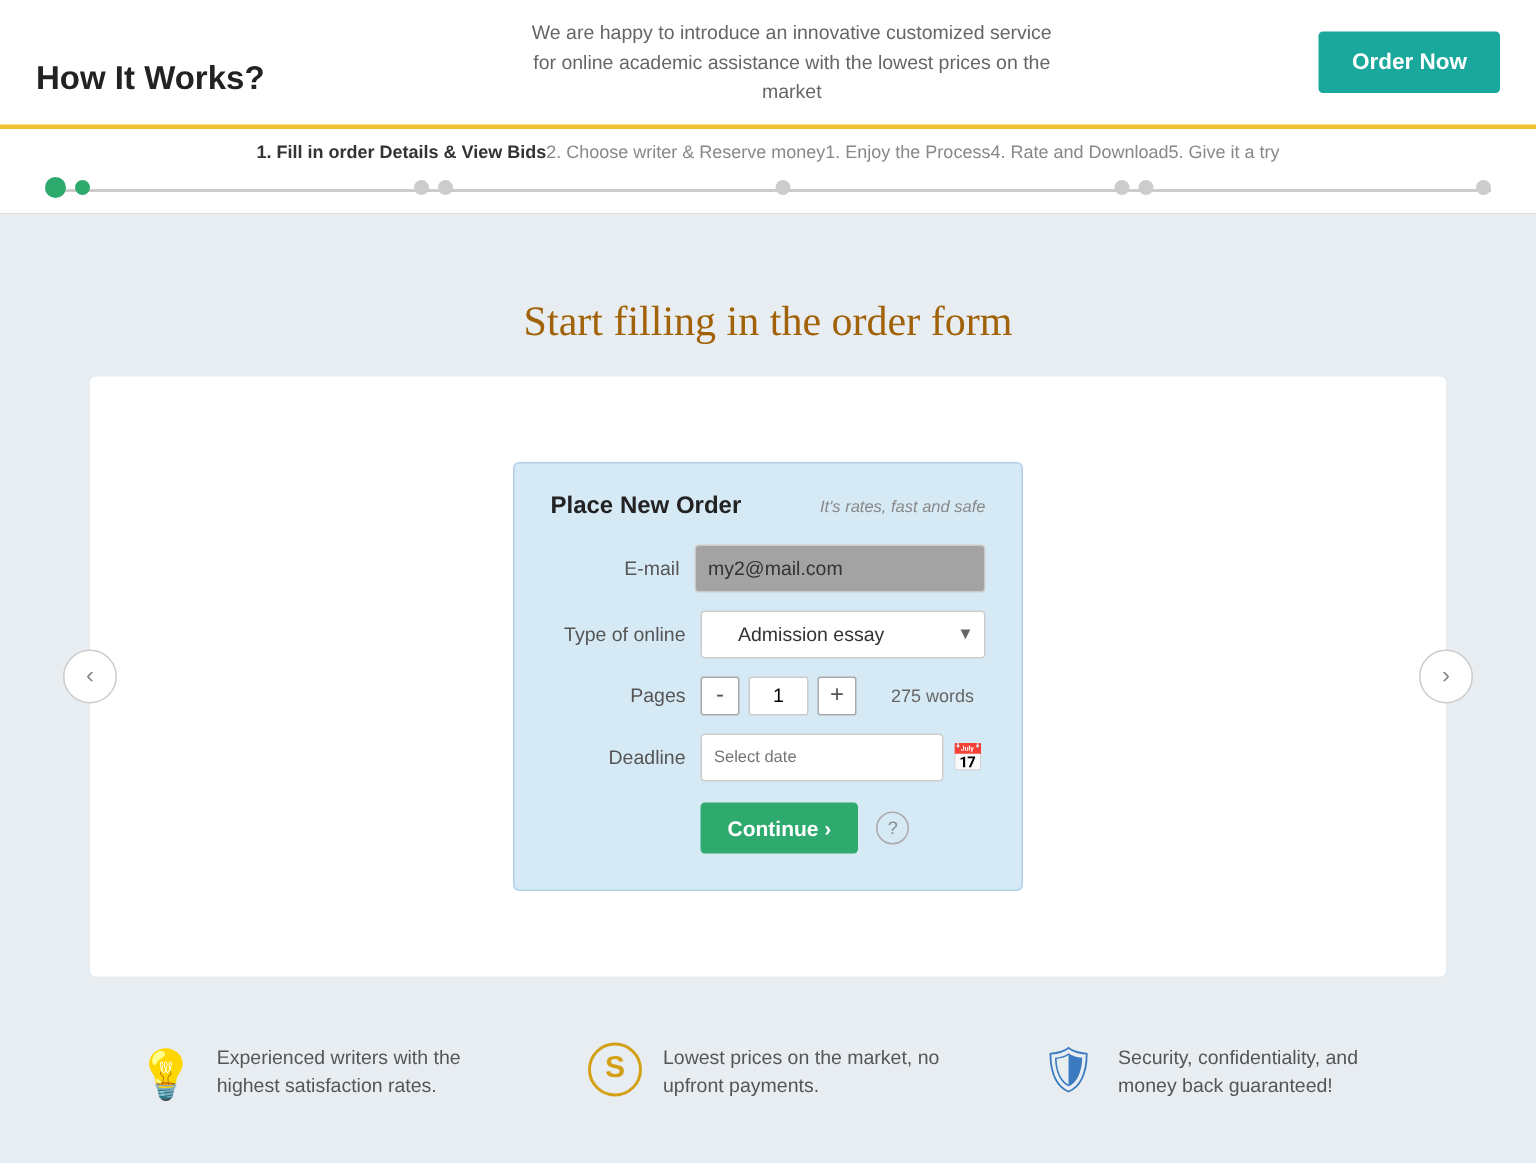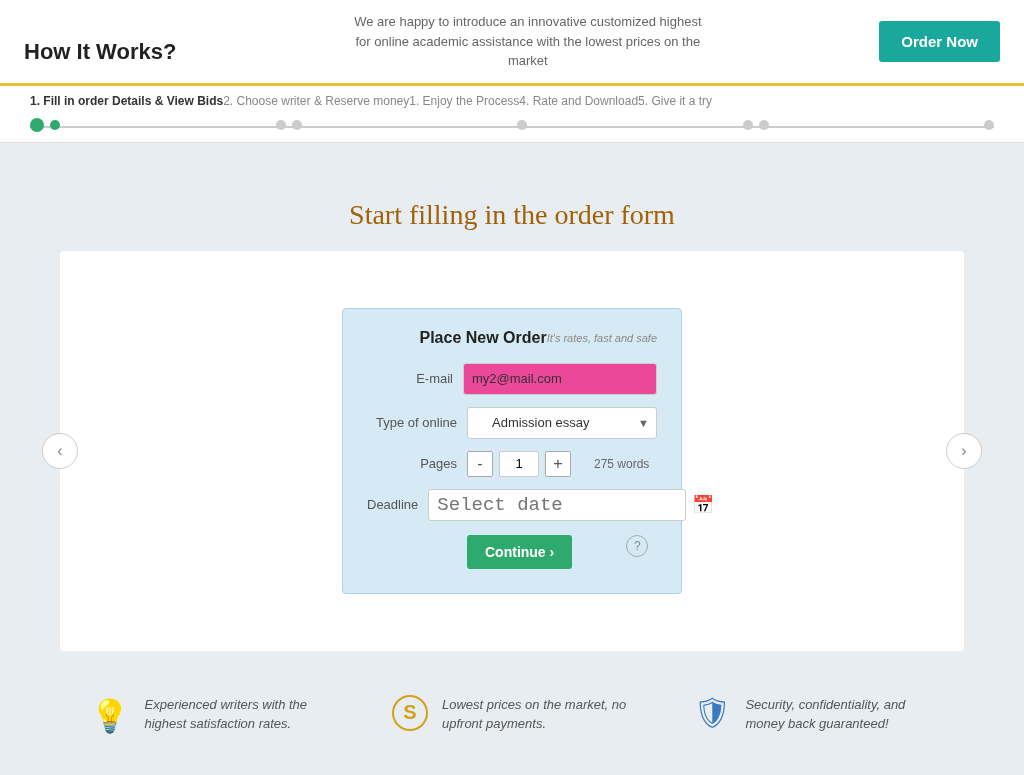--- a/index.html
+++ b/index.html
@@ -46,21 +46,21 @@
     }
 
     
     .steps-nav {
       background: #fff;
       padding: 0 30px;
       border-bottom: 1px solid #ddd;
     }
     .steps-labels {
       display: flex;
-      justify-content: flex-start;
+      justify-content: center;
       padding: 8px 0 4px;
     }
     .step-label {
       font-size: 12px;
       color: #888;
       white-space: nowrap;
     }
     .step-label.active {
       color: #333;
       font-weight: bold;
@@ -151,21 +151,21 @@
     
     .order-form-box {
       background: #d6eaf5;
       border: 1px solid #b0d0e8;
       border-radius: 4px;
       padding: 20px 24px 24px;
       width: 340px;
     }
     .order-form-header {
       display: flex;
-      justify-content: flex-end;
+      justify-content: space-between;
       align-items: center;
       margin-bottom: 16px;
     }
     .order-form-title {
       font-size: 16px;
       font-weight: bold;
       color: #222;
     }
     .order-form-subtitle {
       font-size: 11px;
@@ -186,21 +186,21 @@
       margin-right: 10px;
     }
     .form-input {
       flex: 1;
       height: 32px;
       border: 1px solid #ccc;
       border-radius: 3px;
       padding: 0 8px;
       font-size: 13px;
       color: #333;
-      background: #ec4899;
+      background: #a3a3a3;
     }
     .form-select-wrapper {
       flex: 1;
       position: relative;
     }
     .form-select {
       width: 100%;
       height: 32px;
       border: 1px solid #ccc;
       border-radius: 3px;
@@ -256,38 +256,37 @@
     .deadline-row {
       display: flex;
       align-items: center;
     }
     .deadline-input {
       flex: 1;
       height: 32px;
       border: 1px solid #ccc;
       border-radius: 3px;
       padding: 0 8px;
-      font-size: 19px;
+      font-size: 11px;
       color: #8b5cf6;
       background: #fff;
-      font-family: Liberation Mono, monospace;
     }
     .calendar-icon {
       margin-left: 6px;
       color: #5a9bb5;
       font-size: 18px;
       cursor: pointer;
     }
 
     .form-actions {
       display: flex;
+      align-items: center;
       justify-content: flex-start;
       margin-top: 14px;
       padding-left: 100px;
-      gap: 42px;
     }
     .continue-btn {
       background: #2eaa6e;
       color: #fff;
       border: none;
       padding: 9px 18px;
       border-radius: 3px;
       font-size: 14px;
       cursor: pointer;
       font-weight: bold;
@@ -322,33 +321,32 @@
     }
     .feature-icon {
       font-size: 32px;
       flex-shrink: 0;
       margin-top: 2px;
     }
     .feature-text {
       font-size: 13px;
       color: #555;
       line-height: 1.5;
-      font-style: italic;
     }
     .icon-bulb { color: #d4a017; }
     .icon-dollar { color: #d4a017; border: 2px solid #d4a017; border-radius: 50%; width: 36px; height: 36px; display: flex; align-items: center; justify-content: center; font-size: 20px; font-weight: bold; flex-shrink: 0; }
     .icon-shield { color: #3a7abf; font-size: 30px; flex-shrink: 0; }
   </style>
 </head>
 <body>
 
 <div class="header">
   <div class="header-title">How It Works?</div>
   <div class="header-center">
-    <span>We are happy to introduce an innovative customized highest</span><br>
+    <span>We are happy to introduce an innovative customized service</span><br>
     <span>for online academic assistance with the lowest prices on the market</span>
   </div>
   <button class="order-now-btn">Order Now</button>
 </div>
 
 <div class="steps-nav">
   <div class="steps-labels">
     <span class="step-label active">1. Fill in order Details &amp; View Bids</span>
     <span class="step-label">2. Choose writer &amp; Reserve money</span>
     <span class="step-label">1. Enjoy the Process</span>

